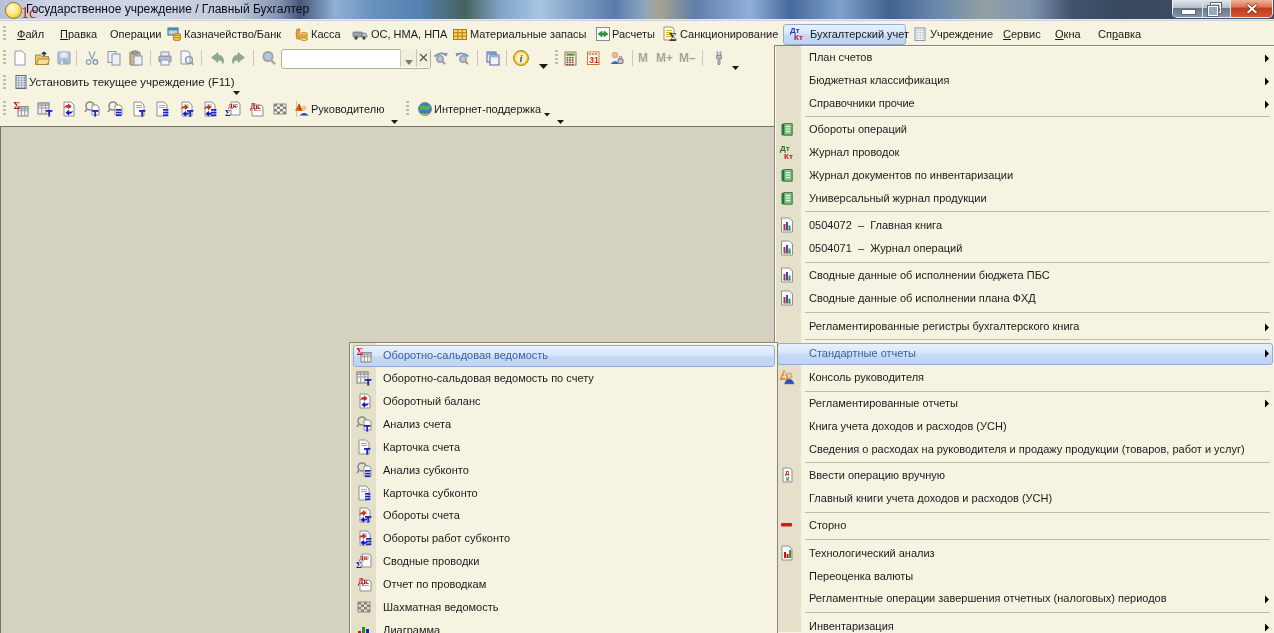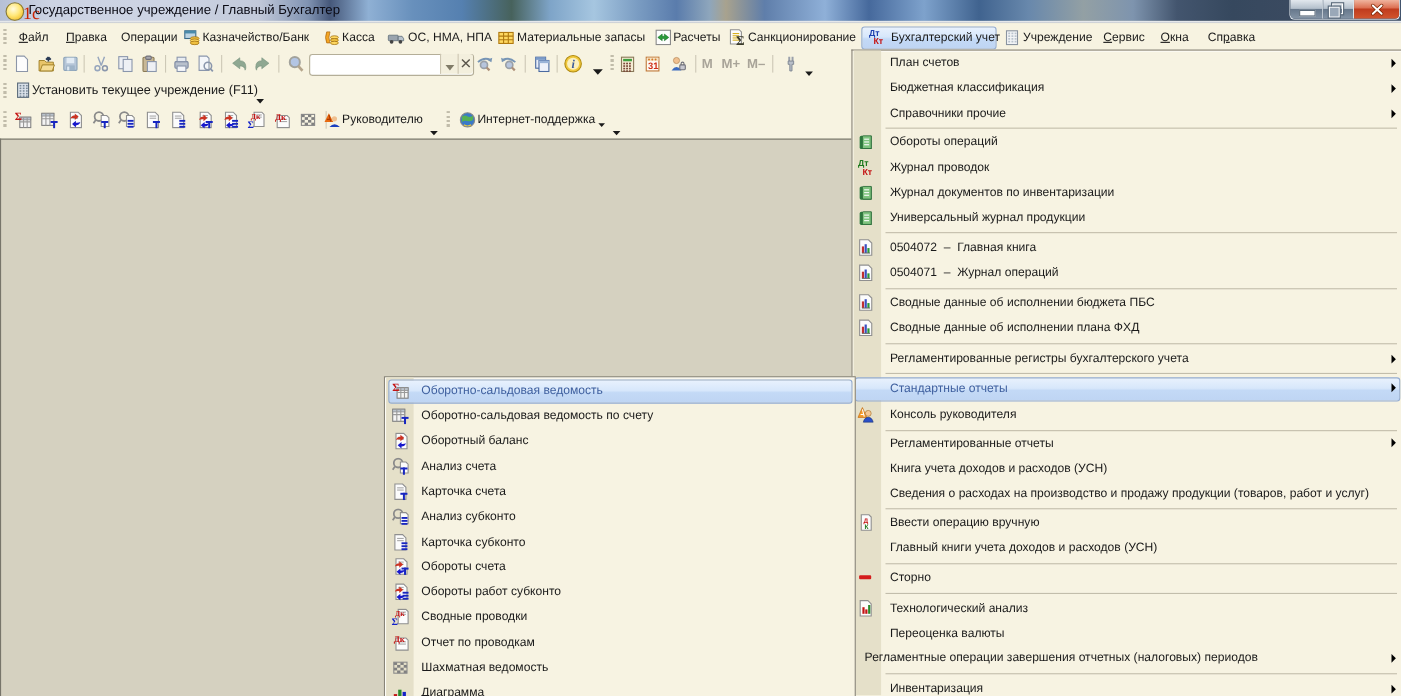--- a/index.html
+++ b/index.html
@@ -470,21 +470,21 @@
 <div class="mi" style="left:809px;top:263.5px;height:23px;color:#1a1a1a">Сводные данные об исполнении бюджета ПБС</div>
 <div class="ico" style="left:779px;top:290.0px"><svg width="16" height="16" viewBox="0 0 16 16" style="">
       <path d="M2.5 1 h8 l3 3 v11 h-11 z" fill="#fcfcfc" stroke="#8f8f8f" stroke-width="1"></path>
       <rect x="4.5" y="7" width="2" height="6" fill="#c03030"></rect>
       <rect x="7" y="5" width="2" height="8" fill="#3a50c0"></rect>
       <rect x="9.5" y="8.5" width="2" height="4.5" fill="#2a9a3a"></rect>
       <rect x="4.5" y="12.6" width="7.5" height="0.9" fill="#666"></rect>
     </svg></div>
 <div class="mi" style="left:809px;top:286.5px;height:23px;color:#1a1a1a">Сводные данные об исполнении плана ФХД</div>
 <div class="sep" style="left:805px;top:311.5px;width:465px"></div>
-<div class="mi" style="left:809px;top:314.5px;height:23px;color:#1a1a1a">Регламентированные регистры бухгалтерского учета</div>
+<div class="mi" style="left:809px;top:314.5px;height:23px;color:#1a1a1a">Регламентированные регистры бухгалтерского книга</div>
 <div class="a" style="left:1264px;top:321.5px"><svg width="6" height="9" viewBox="0 0 6 9" style="">
       <path d="M1 0.5 l4 4 -4 4 z" fill="#000"></path>
     </svg></div>
 <div class="sep" style="left:805px;top:338.5px;width:465px"></div>
 <div class="a hl" style="left:777px;top:342.5px;width:494px;height:20px"></div>
 <div class="mi" style="left:809px;top:341px;height:23px;color:#3e5f9e">Стандартные отчеты</div>
 <div class="a" style="left:1264px;top:348.0px"><svg width="6" height="9" viewBox="0 0 6 9" style="">
       <path d="M1 0.5 l4 4 -4 4 z" fill="#000"></path>
     </svg></div>
 <div class="ico" style="left:779px;top:369.0px"><svg width="16" height="16" viewBox="0 0 16 16" style="">
@@ -493,21 +493,21 @@
       <circle cx="10.3" cy="6.8" r="2.7" fill="#f6c894" stroke="#a9742e" stroke-width="0.6"></circle>
       <path d="M5.8 14.8 q1 -4.4 4.5 -4.4 q3.5 0 4.5 4.4 z" fill="#2a50c8" stroke="#1a306e" stroke-width="0.5"></path>
     </svg></div>
 <div class="mi" style="left:809px;top:365.5px;height:23px;color:#1a1a1a">Консоль руководителя</div>
 <div class="sep" style="left:805px;top:390.5px;width:465px"></div>
 <div class="mi" style="left:809px;top:391px;height:23px;color:#1a1a1a">Регламентированные отчеты</div>
 <div class="a" style="left:1264px;top:398.0px"><svg width="6" height="9" viewBox="0 0 6 9" style="">
       <path d="M1 0.5 l4 4 -4 4 z" fill="#000"></path>
     </svg></div>
 <div class="mi" style="left:809px;top:414px;height:23px;color:#1a1a1a">Книга учета доходов и расходов (УСН)</div>
-<div class="mi" style="left:809px;top:437px;height:23px;color:#1a1a1a">Сведения о расходах на производство и продажу продукции (товаров, работ и услуг)</div>
+<div class="mi" style="left:809px;top:437px;height:23px;color:#1a1a1a">Сведения о расходах на руководителя и продажу продукции (товаров, работ и услуг)</div>
 <div class="sep" style="left:805px;top:462px;width:465px"></div>
 <div class="ico" style="left:779px;top:467.0px"><svg width="16" height="16" viewBox="0 0 16 16" style="">
       <path d="M4 1 h7 l2 2 v12 h-9 z" fill="#fcfcfc" stroke="#8f8f8f" stroke-width="1"></path>
       <text x="6" y="8" font-family="Liberation Sans" font-size="6px" font-weight="bold" fill="#c41414">Д</text>
       <text x="7" y="14" font-family="Liberation Sans" font-size="6px" font-weight="bold" fill="#1e7a1e">К</text>
     </svg></div>
 <div class="mi" style="left:809px;top:463.5px;height:23px;color:#1a1a1a">Ввести операцию вручную</div>
 <div class="mi" style="left:809px;top:486.5px;height:23px;color:#1a1a1a">Главный книги учета доходов и расходов (УСН)</div>
 <div class="sep" style="left:805px;top:511.5px;width:465px"></div>
 <div class="ico" style="left:779px;top:517.0px"><svg width="16" height="16" viewBox="0 0 16 16" style="">
@@ -516,21 +516,21 @@
 <div class="mi" style="left:809px;top:513.5px;height:23px;color:#1a1a1a">Сторно</div>
 <div class="sep" style="left:805px;top:539px;width:465px"></div>
 <div class="ico" style="left:779px;top:544.5px"><svg width="16" height="16" viewBox="0 0 16 16" style="">
       <path d="M3 1 h7 l3 3 v11 h-10 z" fill="#fcfcfc" stroke="#8f8f8f" stroke-width="1"></path>
       <rect x="5" y="7" width="2" height="6" fill="#c41414"></rect>
       <rect x="7.6" y="9" width="2" height="4" fill="#c41414"></rect>
       <rect x="10.2" y="5" width="2" height="8" fill="#2a8a2a"></rect>
     </svg></div>
 <div class="mi" style="left:809px;top:541px;height:23px;color:#1a1a1a">Технологический анализ</div>
 <div class="mi" style="left:809px;top:564px;height:23px;color:#1a1a1a">Переоценка валюты</div>
-<div class="mi" style="left:786px;top:586.5px;height:23px;color:#1a1a1a">Регламентные операции завершения отчетных (налоговых) периодов</div>
+<div class="mi" style="left:809px;top:586.5px;height:23px;color:#1a1a1a">Регламентные операции завершения отчетных (налоговых) периодов</div>
 <div class="a" style="left:1264px;top:593.5px"><svg width="6" height="9" viewBox="0 0 6 9" style="">
       <path d="M1 0.5 l4 4 -4 4 z" fill="#000"></path>
     </svg></div>
 <div class="sep" style="left:805px;top:611.5px;width:465px"></div>
 <div class="mi" style="left:809px;top:614.5px;height:23px;color:#1a1a1a">Инвентаризация</div>
 <div class="a" style="left:1264px;top:621.5px"><svg width="6" height="9" viewBox="0 0 6 9" style="">
       <path d="M1 0.5 l4 4 -4 4 z" fill="#000"></path>
     </svg></div>
 <div class="menu" style="left:349px;top:342px;width:427px;height:300px;border-right:1px solid #888478"></div>
 <div class="gutter" style="left:351px;top:343px;width:25px;height:298px"></div>

